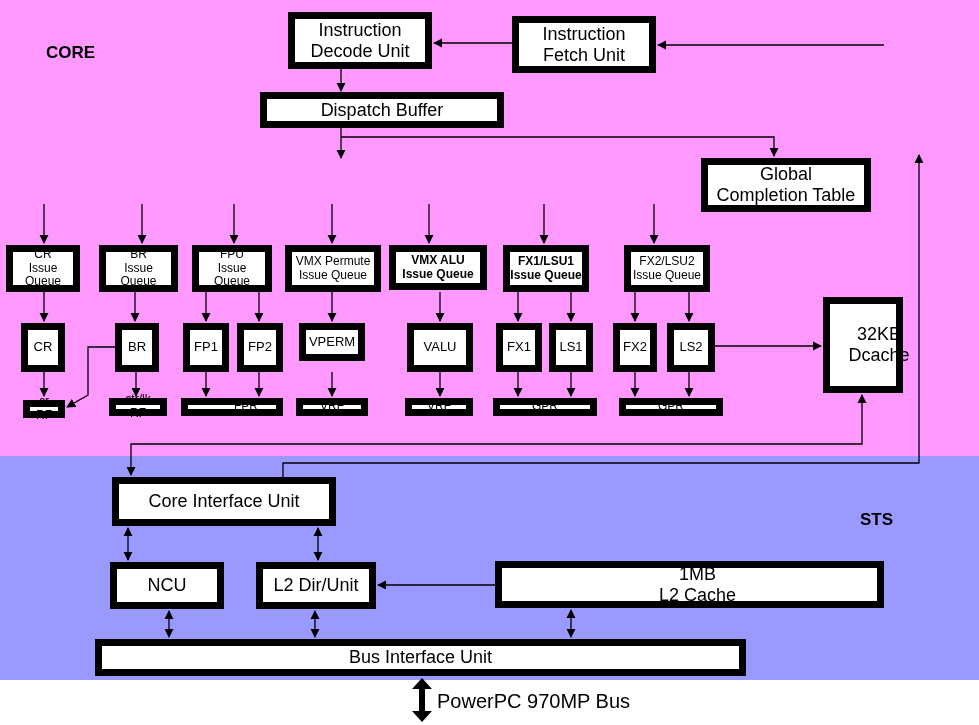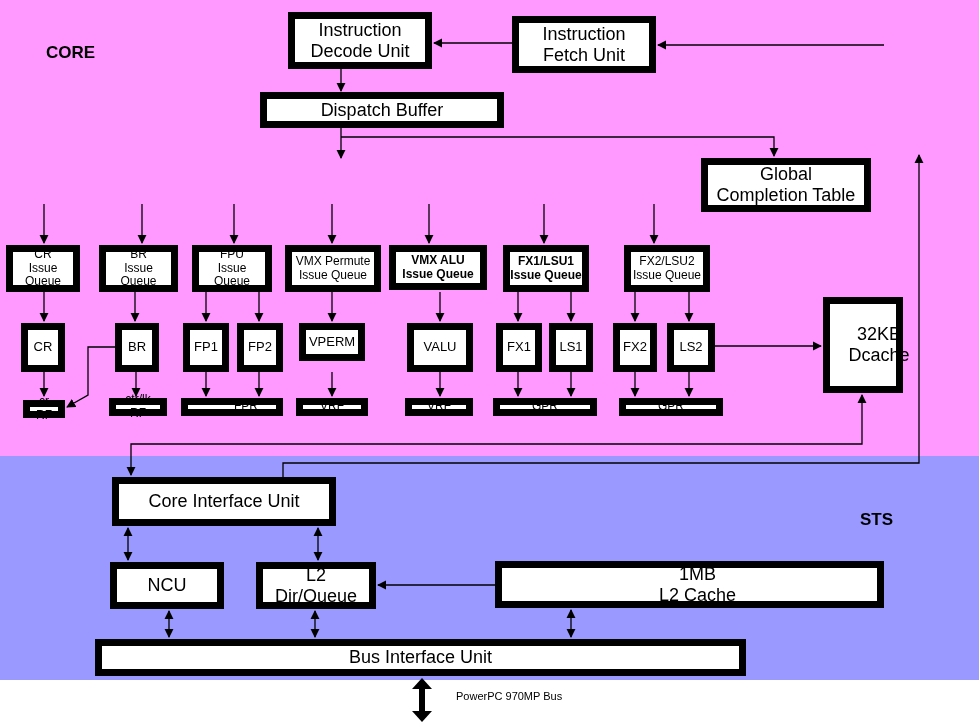--- a/index.html
+++ b/index.html
@@ -10,21 +10,21 @@
   .region-core { left: 0; top: 0; width: 979px; height: 456px; background: #ff99ff; }
   .region-sts  { left: 0; top: 456px; width: 979px; height: 224px; background: #9999ff; }
   .region-label { position: absolute; font-weight: bold; font-size: 17px; }
   .box { position: absolute; background: #ffffff; border: 7px solid #000000;
          box-sizing: border-box; display: flex; align-items: center; justify-content: center;
          text-align: center; line-height: 1.15; white-space: pre-line; }
   .f18 { font-size: 18px; }
   .f13 { font-size: 13px; }
   .f12 { font-size: 12px; }
   svg.wires { position: absolute; left: 0; top: 0; width: 979px; height: 725px; pointer-events: none; }
-  .bus-label { position: absolute; font-size: 11px; margin-left: 19px; }
+  .bus-label { position: absolute; font-size: 20px; }
 </style>
 </head>
 <body>
 
 <div id="stage">
 
   <div class="region region-core"></div>
   <div class="region region-sts"></div>
 
   <div class="region-label" style="left:22px;top:43px;margin-left:24px;">CORE</div>
@@ -70,21 +70,21 @@
   <div class="box f12" style="left:23px;top:400px;width:42px;height:18px;">cr RF</div>
   <div class="box f12" style="left:109px;top:398px;width:58px;height:18px;">ctr/lk RF</div>
   <div class="box f12" style="left:181px;top:398px;width:102px;height:18px;padding-left:28px;">FPR</div>
   <div class="box f12" style="left:296px;top:398px;width:72px;height:18px;">VRF</div>
   <div class="box f12" style="left:405px;top:398px;width:68px;height:18px;">VRF</div>
   <div class="box f12" style="left:493px;top:398px;width:104px;height:18px;">GPR</div>
   <div class="box f12" style="left:619px;top:398px;width:104px;height:18px;">GPR</div>
 
   <div class="box f18" style="left:112px;top:477px;width:224px;height:49px;">Core Interface Unit</div>
   <div class="box f18" style="left:110px;top:562px;width:114px;height:47px;">NCU</div>
-  <div class="box f18" style="left:256px;top:562px;width:120px;height:47px;">L2 Dir/Queue</div>
+  <div class="box f18" style="left:256px;top:562px;width:120px;height:47px;">L2 Dir/Unit</div>
   <div class="box f18" style="left:495px;top:561px;width:389px;height:47px;padding-left:16px;">1MB
 L2 Cache</div>
   <div class="box f18" style="left:95px;top:639px;width:651px;height:37px;">Bus Interface Unit</div>
 
   <div class="bus-label" style="left:437px;top:690px;">PowerPC 970MP Bus</div>
 
   <svg class="wires" viewBox="0 0 979 725">
     <defs>
       <marker id="ah" viewBox="0 0 10 10" refX="9" refY="5" markerWidth="7" markerHeight="7" orient="auto-start-reverse">
         <path d="M0,0 L10,5 L0,10 z" fill="#000"></path>

